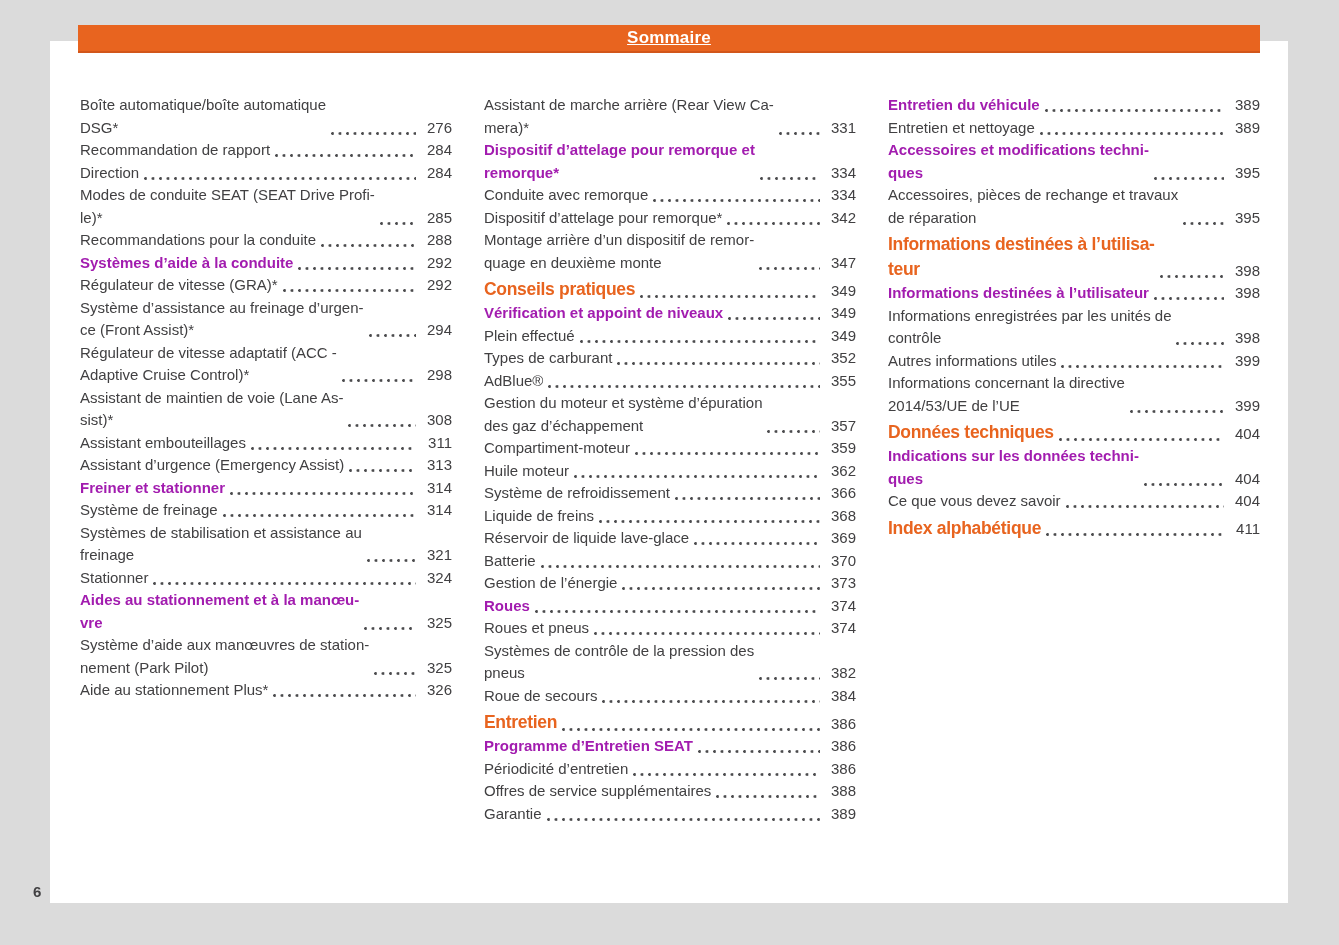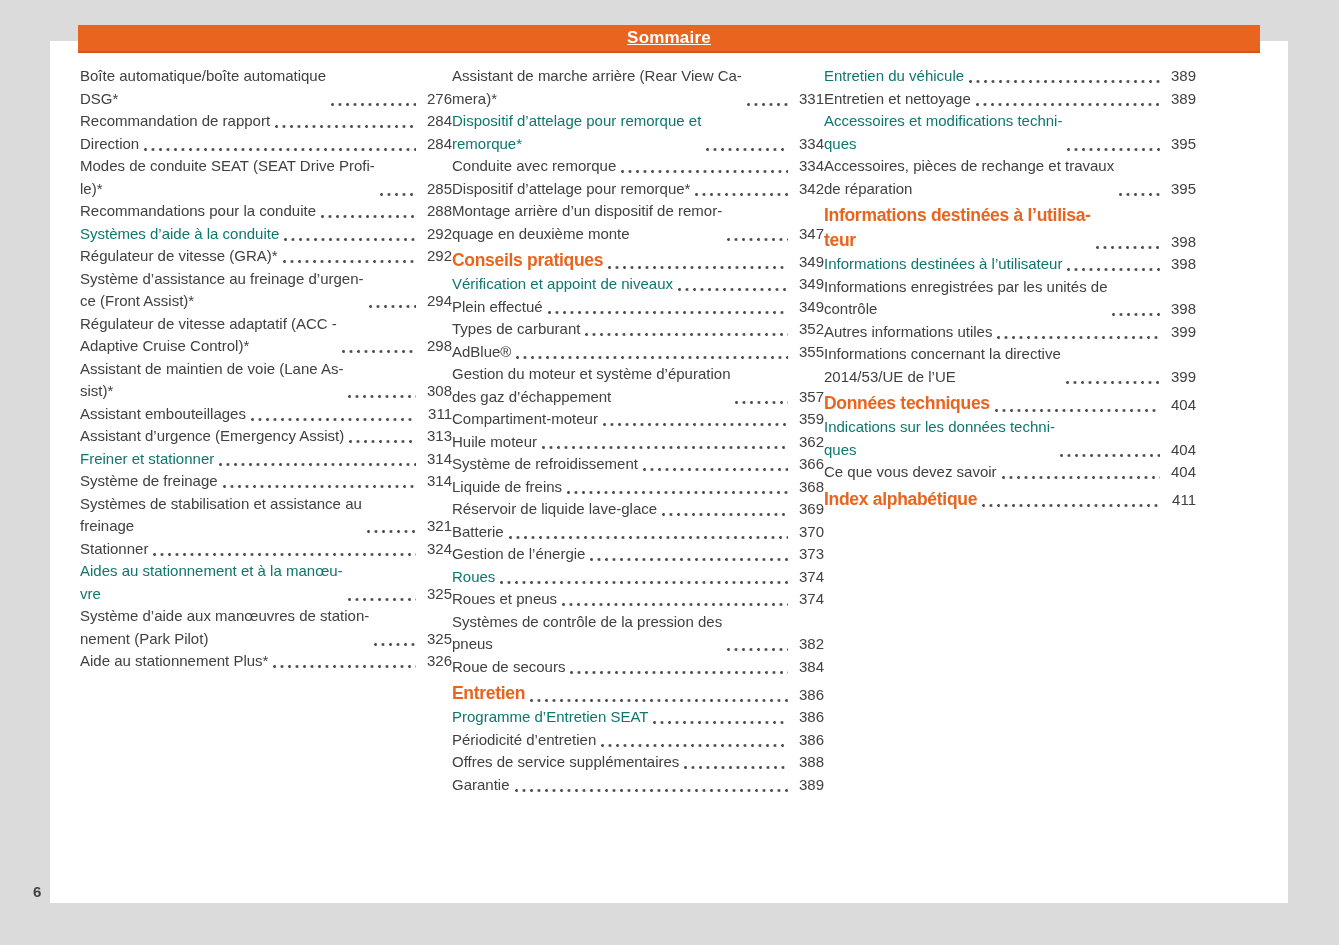--- a/index.html
+++ b/index.html
@@ -27,23 +27,24 @@
   }
   .header-bar .title {
     color: #FFFFFF;
     font-weight: bold;
     font-size: 17px;
     letter-spacing: 0.2px;
     text-decoration: underline;
   }
   .toc {
     position: absolute;
-    left: 80px; top: 65px;
+    left: 80px; top: 94px;
     width: 1180px;
     display: flex;
+    gap: 32px;
     z-index: 2;
   }
   .toc-column { width: 372px; flex: 0 0 372px; }
   .entry {
     display: flex;
     color: #414042;
     font-size: 15px;
     line-height: 22.5px;
   }
   .entry .label {
@@ -60,21 +61,21 @@
     background-size: 7.5px 3px;
     background-repeat: repeat-x;
     background-position: left bottom;
   }
   .entry .page {
     align-self: flex-end;
     flex: 0 0 auto;
     min-width: 32px;
     text-align: right;
   }
-  .entry.bold .label { font-weight: normal; color: #0f766e; }
+  .entry.bold .label { font-weight: bold; color: #a21caf; }
   .entry.section { margin-top: 3px; }
   .entry.section .label {
     font-weight: bold;
     color: #E8641F;
     font-size: 17.5px;
     line-height: 25px;
     letter-spacing: -0.3px;
   }
   .page-number {
     position: absolute;

